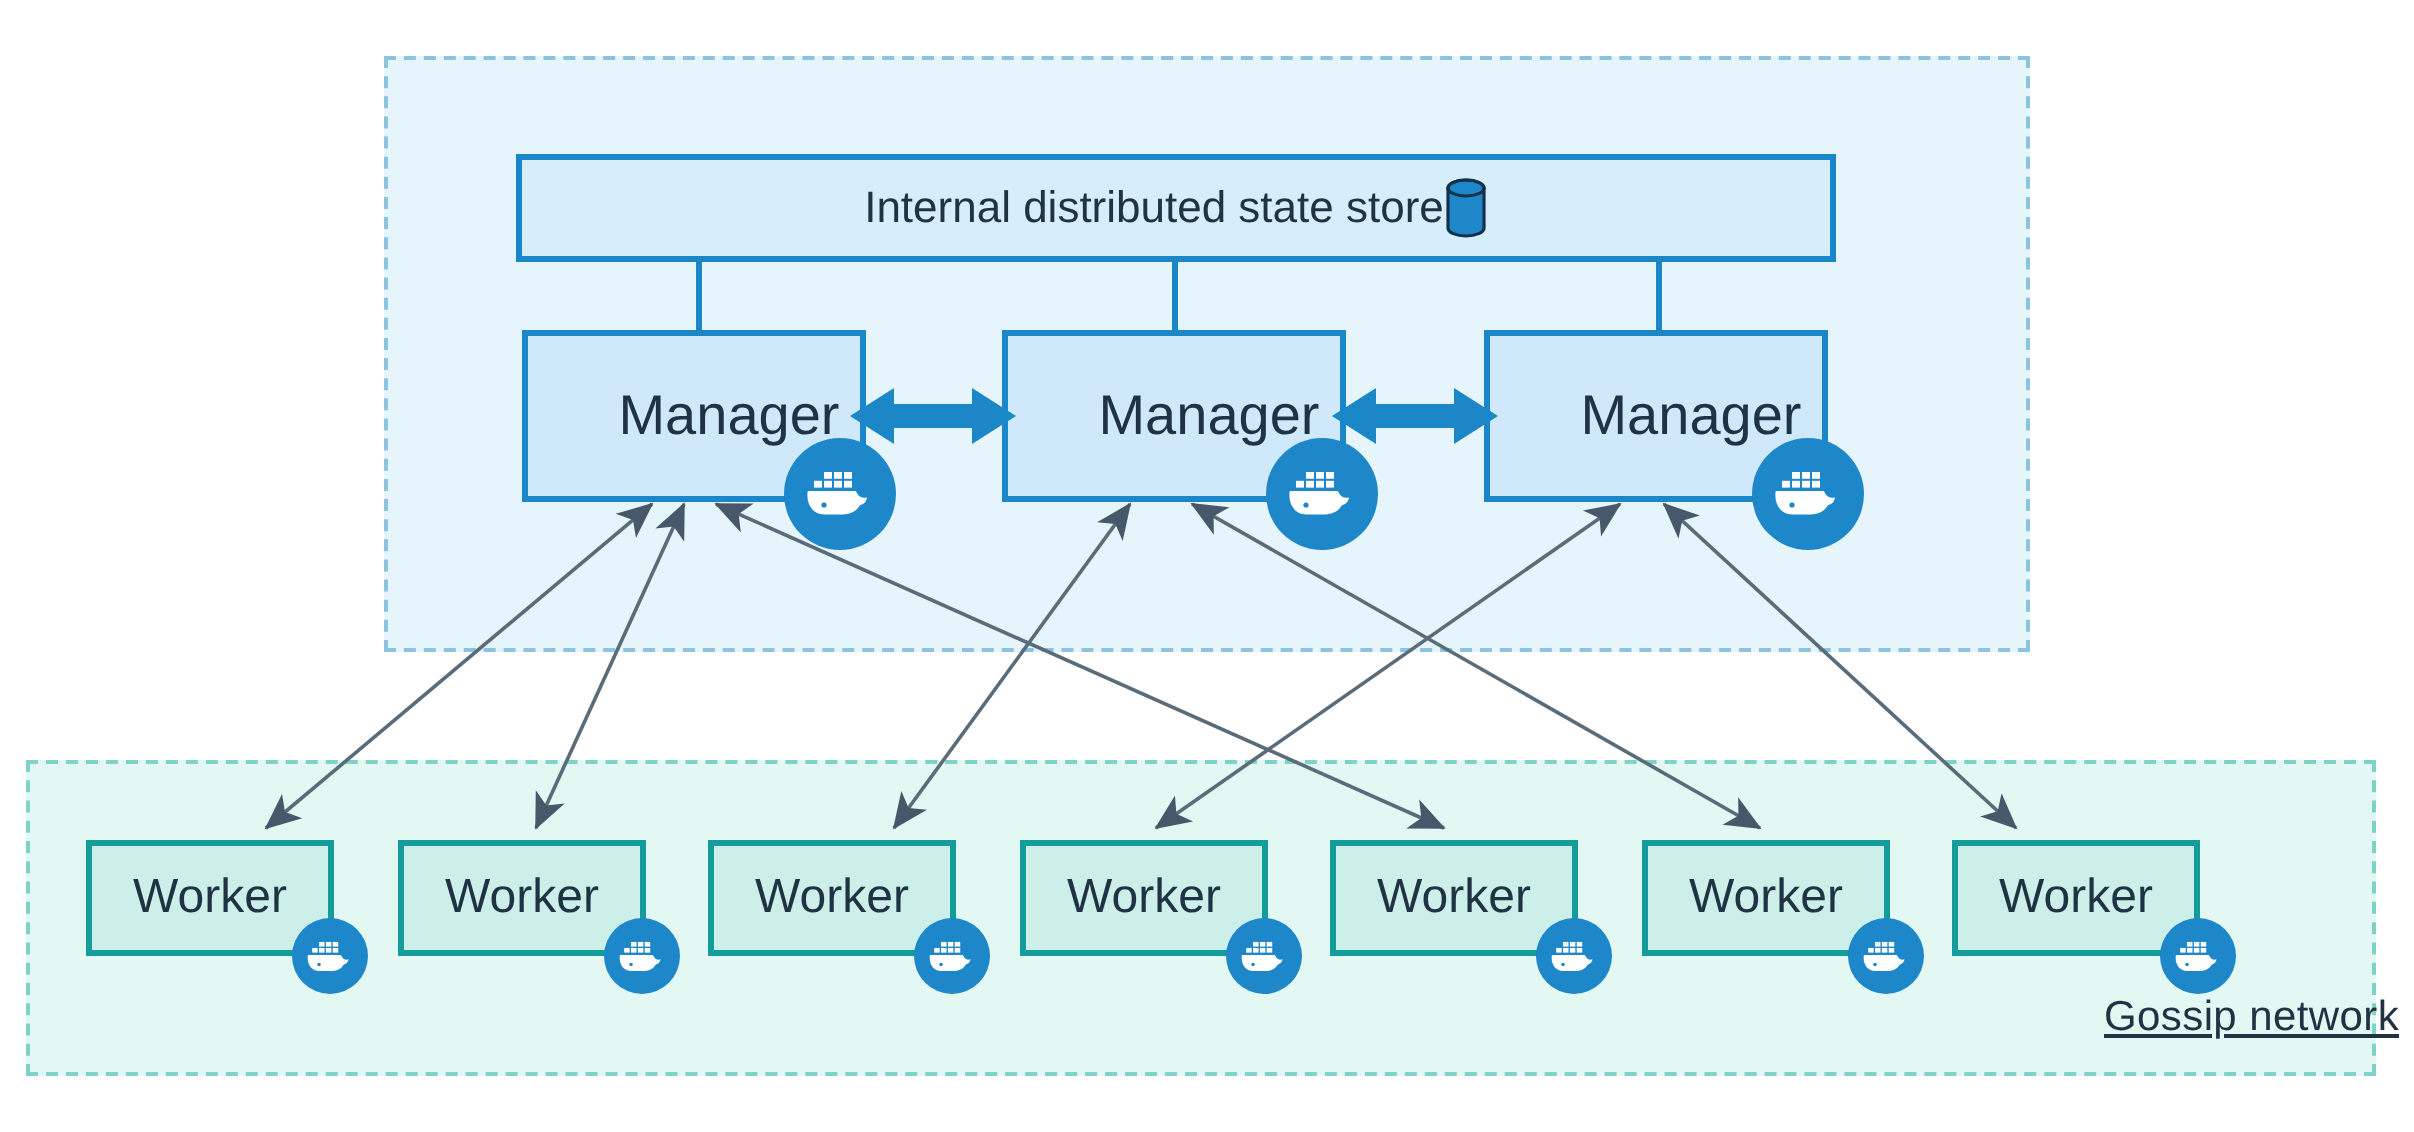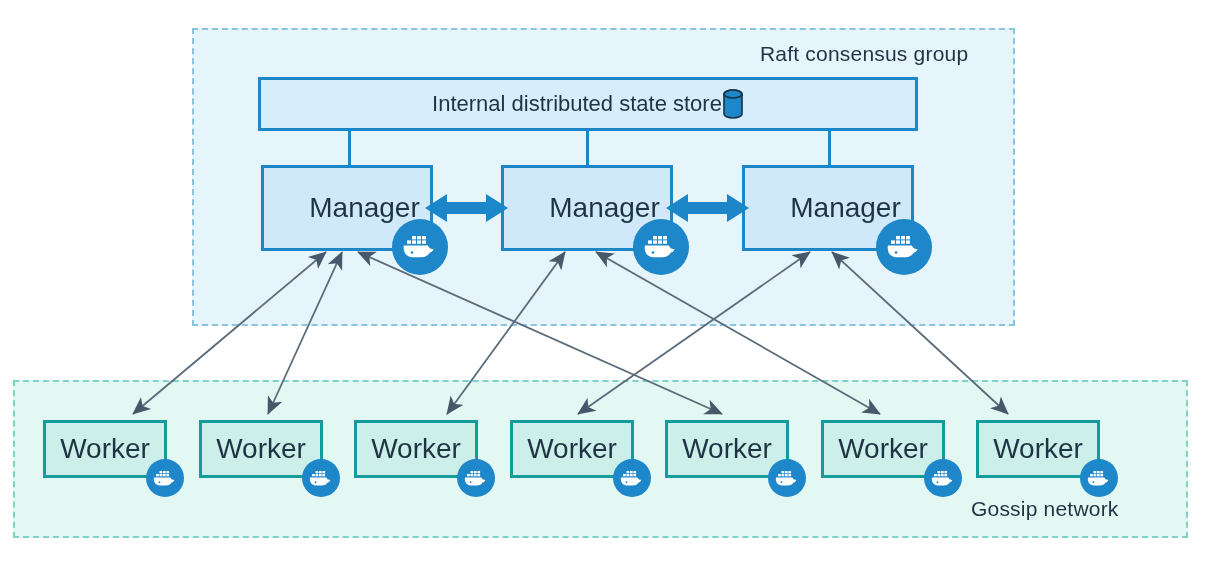--- a/index.html
+++ b/index.html
@@ -42,22 +42,23 @@
     font-size: 21px;
     color: #1f3344;
     white-space: nowrap;
     letter-spacing: 0.2px;
   }
   .label-raft {
     left: 760px;
     top: 42px;
   }
   .label-gossip {
-    left: 971px;
+    left: 1052px;
     top: 497px;
+    text-decoration: underline;
   }
   .statestore {
     position: absolute;
     left: 258px;
     top: 77px;
     width: 660px;
     height: 54px;
     background: #d6edfb;
     border: 3px solid #1b86c8;
     box-sizing: border-box;
@@ -104,21 +105,21 @@
     width: 124px;
     height: 58px;
     background: #ccefea;
     border: 3px solid #139c9b;
     box-sizing: border-box;
     display: flex;
     align-items: center;
     justify-content: center;
   }
   .worker-text {
-    font-size: 28px;
+    font-size: 24px;
     color: #1f3344;
     white-space: nowrap;
   }
   .whale {
     position: absolute;
     border-radius: 50%;
     background: #1d87c9;
     display: flex;
     align-items: center;
     justify-content: center;
@@ -149,21 +150,20 @@
   }
 </style>
 </head>
 <body>
 
 <div id="canvas">
 
   <div class="zone zone-raft"></div>
   <div class="zone zone-gossip"></div>
 
-  <div class="zone-label label-raft">Raft consensus group</div>
   <div class="zone-label label-gossip">Gossip network</div>
 
   <div class="connector" style="left:348px; top:128px; height:39px;"></div>
   <div class="connector" style="left:586px; top:128px; height:39px;"></div>
   <div class="connector" style="left:828px; top:128px; height:39px;"></div>
 
   <div class="statestore">
     <span class="statestore-text">Internal distributed state store</span>
     <span>
       <svg class="db-icon" viewBox="0 0 22 30" aria-hidden="true">

